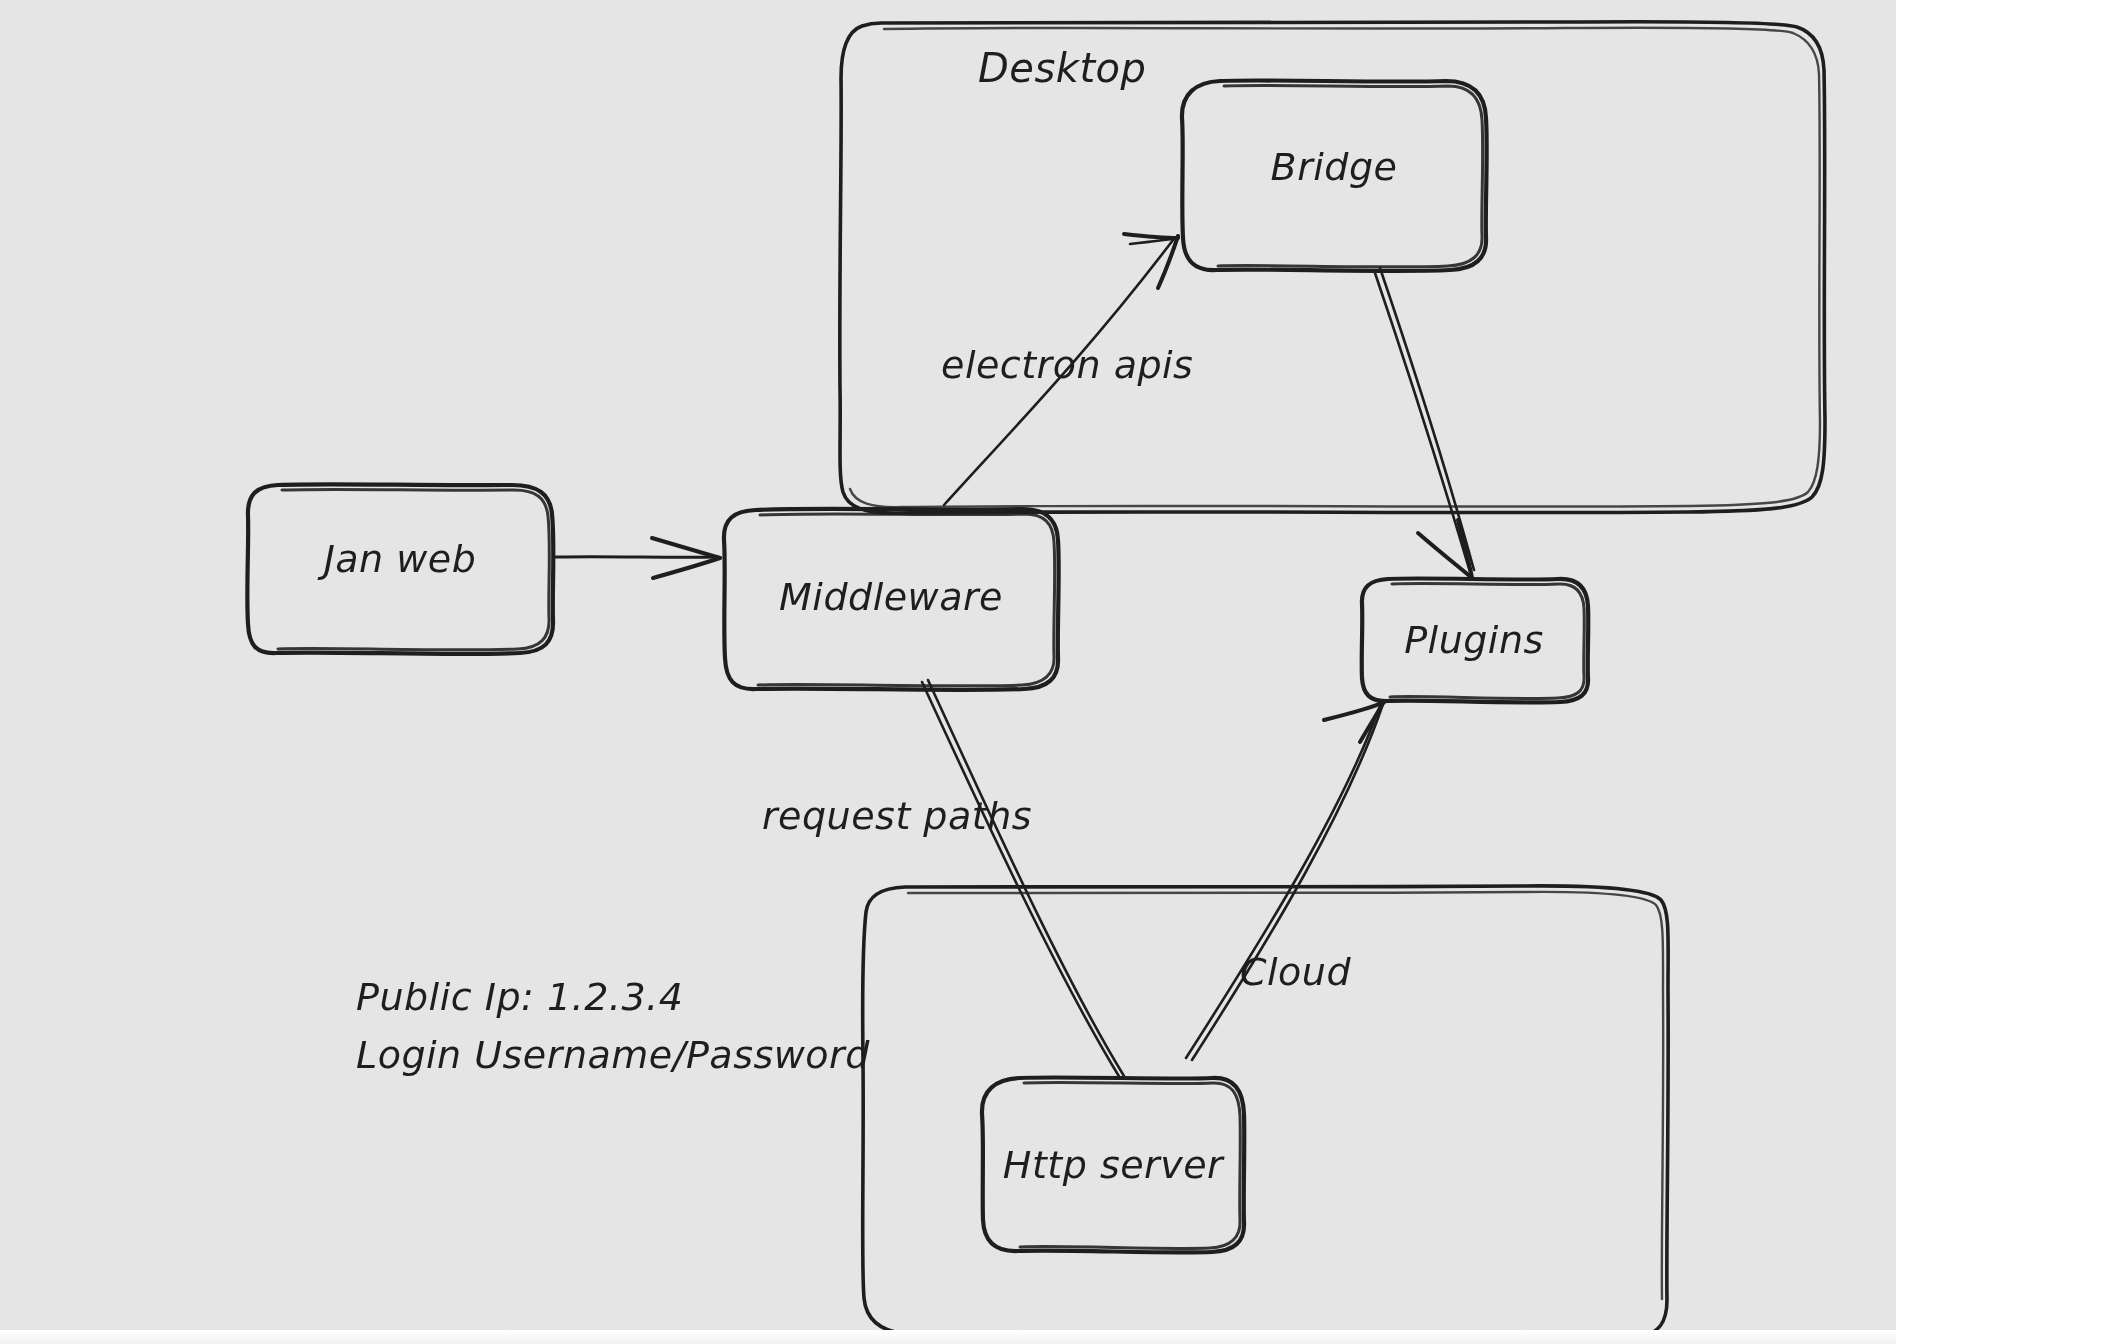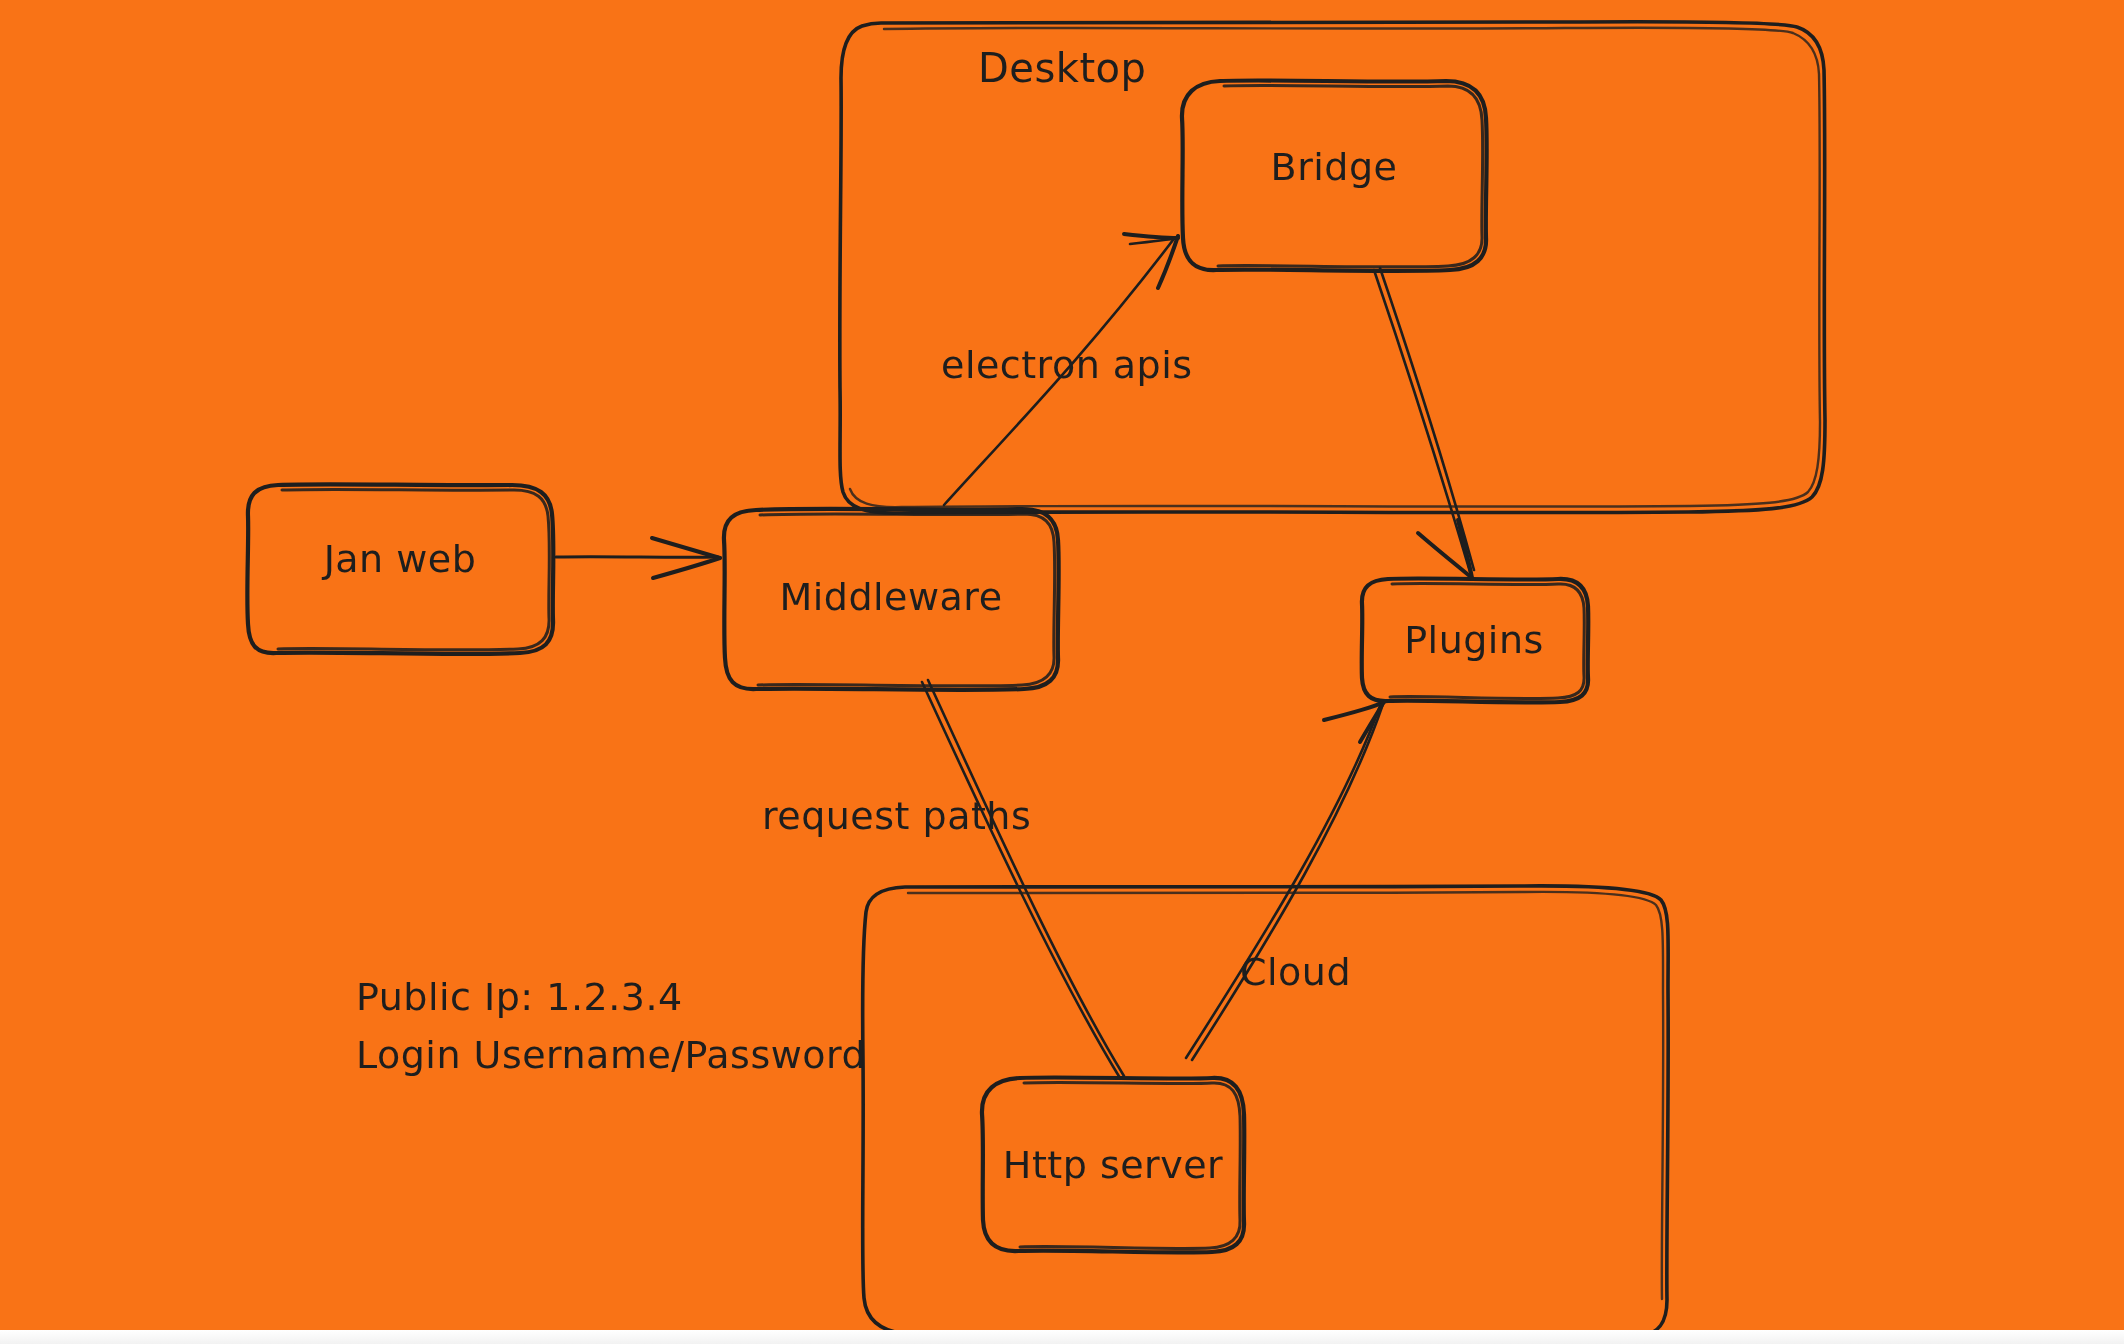--- a/index.html
+++ b/index.html
@@ -8,23 +8,24 @@
     background: #ffffff;
   }
   body {
     width: 2124px;
     height: 1344px;
     overflow: hidden;
     font-family: "DejaVu Sans", sans-serif;
   }
   #canvas-root {
     position: relative;
-    width: 2124px;
+    width: 1896px;
     height: 1344px;
-    background: #f97316;
+    background: #e5e5e5;
+    font-style: italic;
   }
   #diagram-svg {
     position: absolute;
     inset: 0;
     display: block;
   }
   .stroke {
     fill: none;
     stroke: #1e1e1e;
     stroke-linecap: round;

